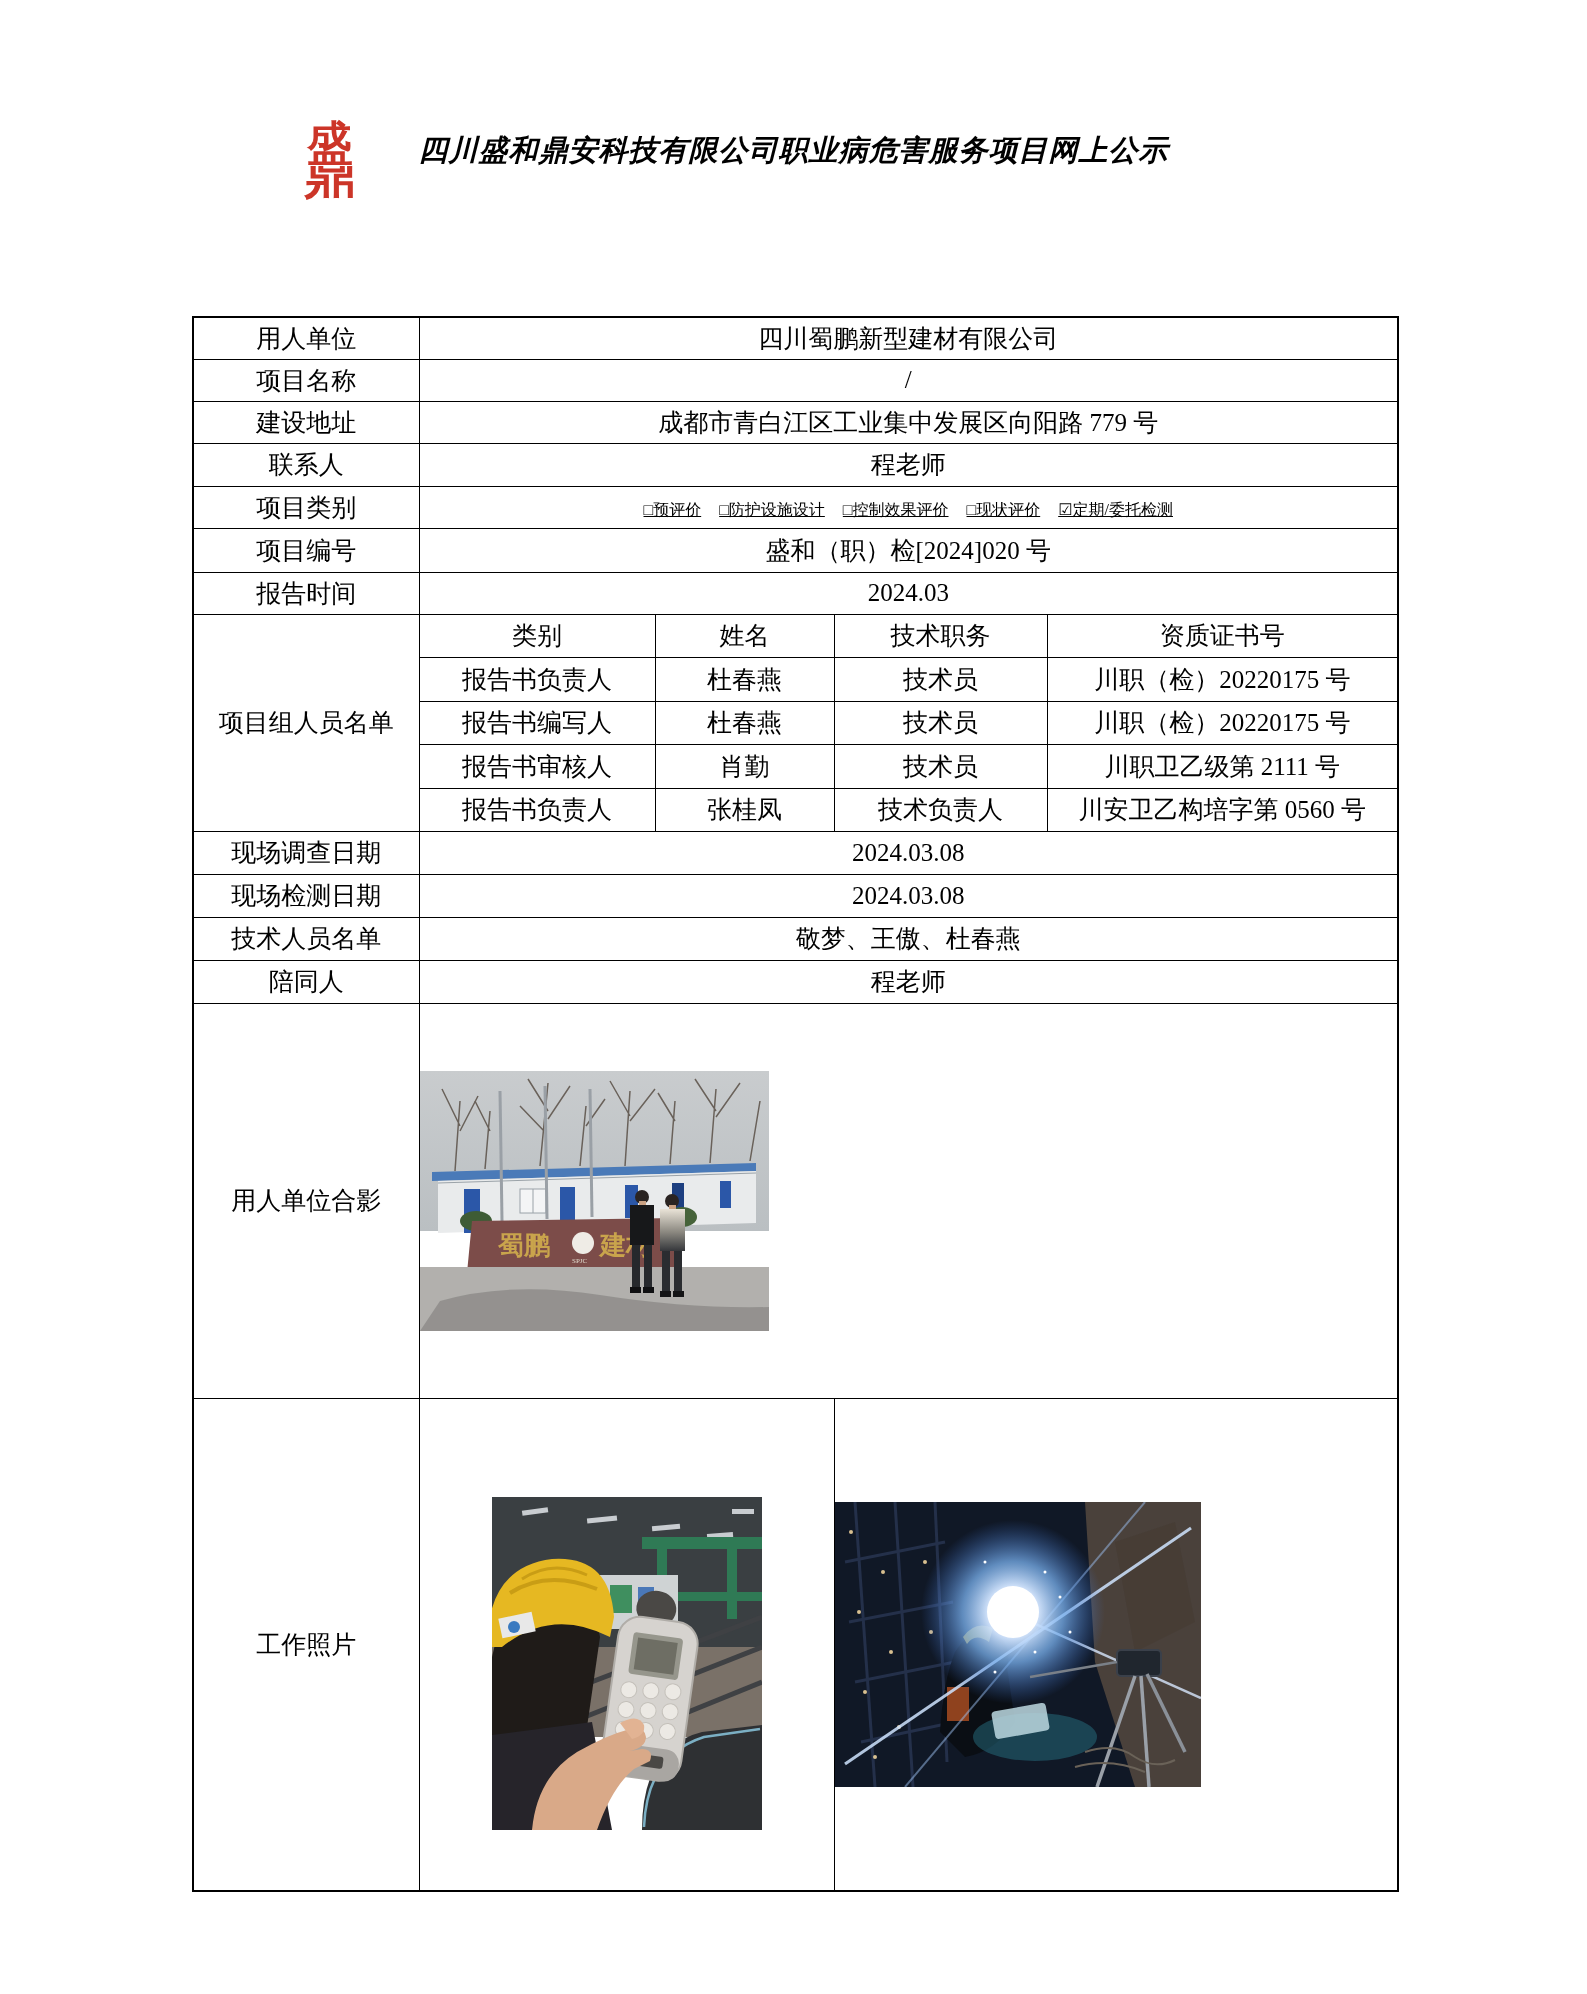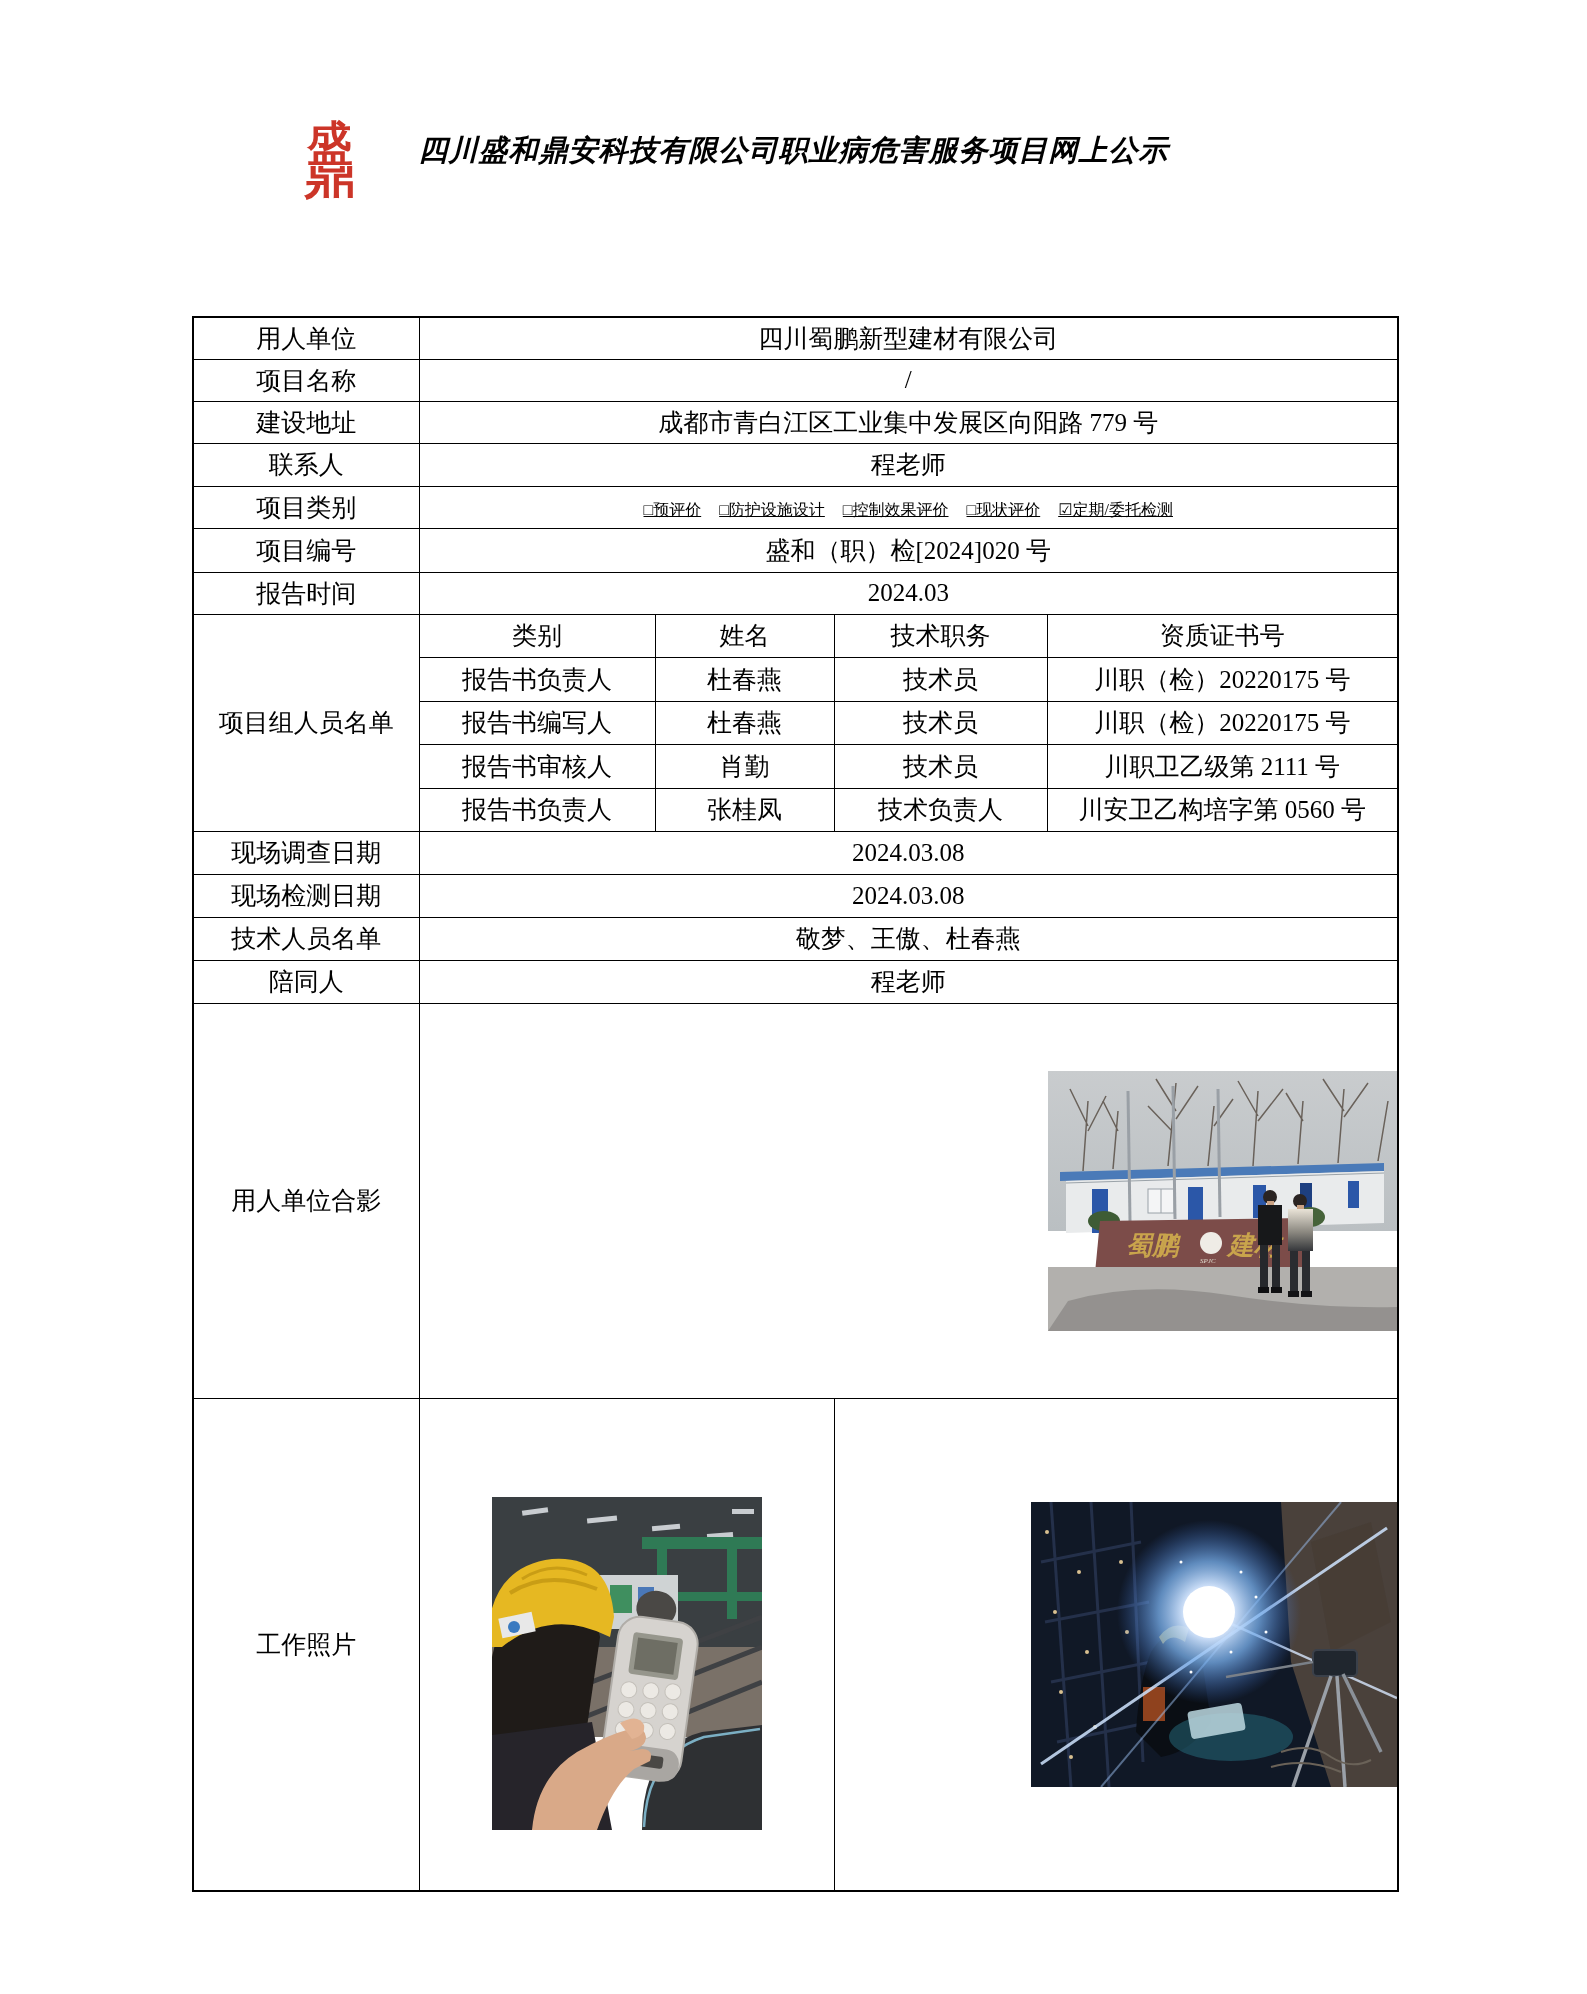--- a/index.html
+++ b/index.html
@@ -18,21 +18,21 @@
         font-size:38px;font-weight:bold;letter-spacing:1px;}
 
   
   table.form{position:absolute;left:192px;top:292px;border-collapse:collapse;
         table-layout:fixed;width:1205px;border:2px solid #000;margin-top:24px;}
   table.form td{border:1px solid #000;text-align:center;vertical-align:middle;
         font-size:25px;padding:0;overflow:hidden;}
   td.lbl{font-size:25px;}
   .opt{display:inline-block;margin:0 9px;font-size:16px;white-space:nowrap;text-decoration:underline;}
   .photo-cell{vertical-align:middle;}
-  .center-flex{display:flex;justify-content:flex-end;align-items:center;width:100%;height:100%;font-style:italic;}
+  .center-flex{display:flex;justify-content:flex-start;align-items:center;width:100%;height:100%;}
   .work-left-flex{display:flex;justify-content:center;align-items:flex-start;
         padding-top:38px;box-sizing:border-box;width:100%;height:100%;}
   svg{display:block;}
 </style>
 </head>
 <body>
 
 <div class="page">
 
   <div class="logo">

